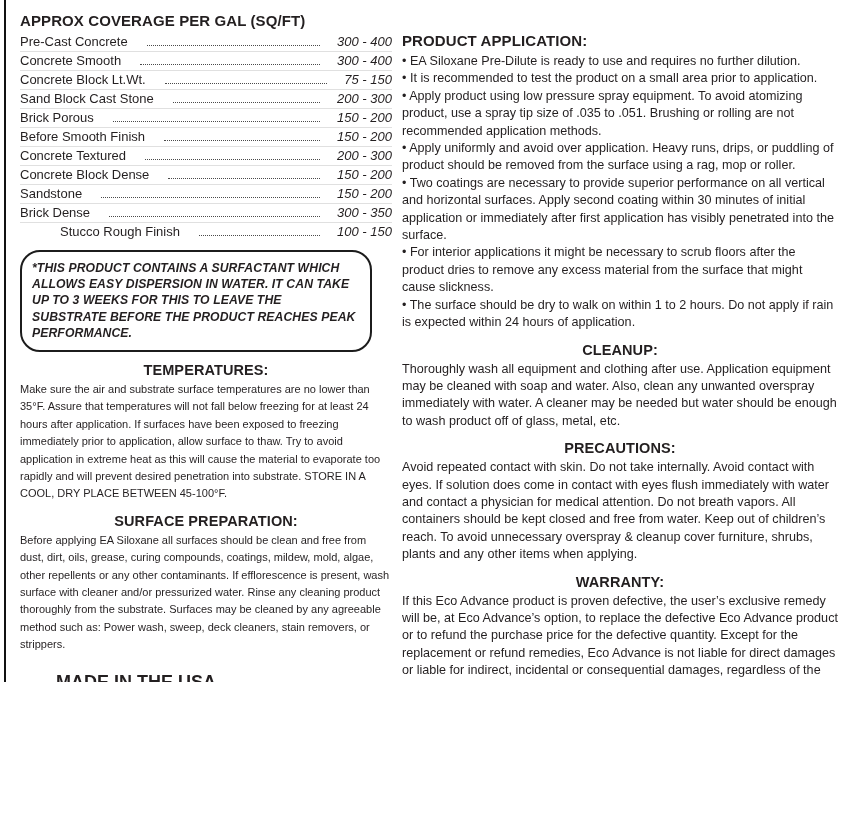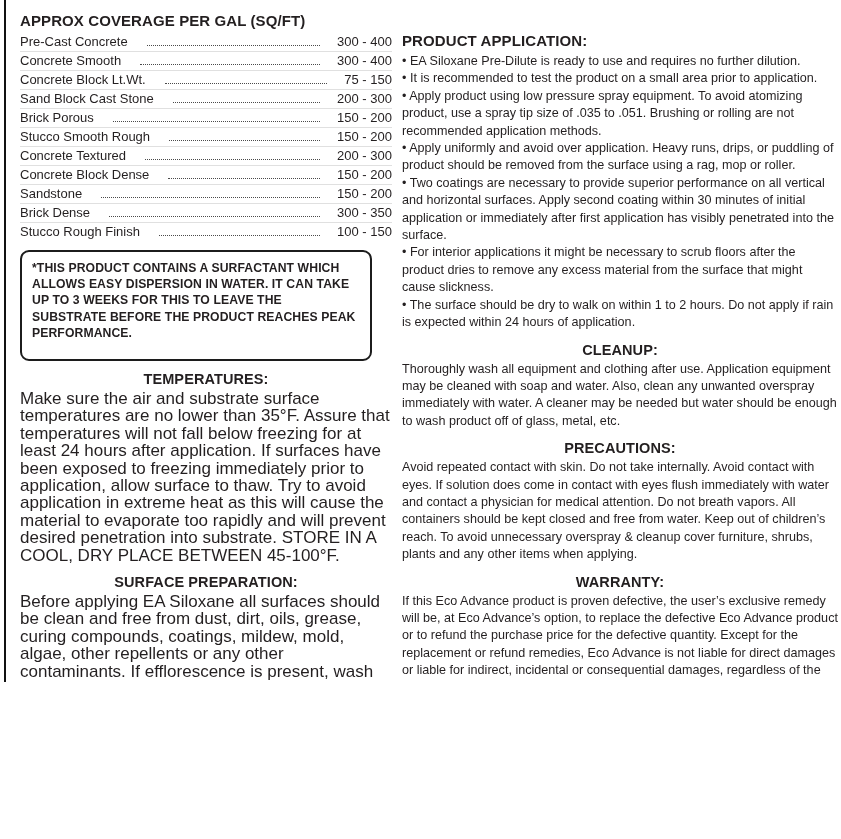--- a/index.html
+++ b/index.html
@@ -13,41 +13,41 @@
   }
   .left-rule{
     position:absolute;left:4px;top:0;bottom:0;width:2px;background:#111;
   }
   .col{position:absolute;top:12px;}
   .col-left{left:20px;width:372px;}
   .col-right{left:402px;width:436px;margin-top:20px;}
 
   h2.sec{font-size:15px;font-weight:bold;margin:0 0 4px 0;letter-spacing:.1px;}
   h3.sec{font-size:14.5px;font-weight:bold;margin:10px 0 3px 0;letter-spacing:.1px;text-align:center;}
-  p.body{font-size:17px;line-height:17.4px;margin:0;}
+  p.body{font-size:11px;line-height:17.4px;margin:0;}
   .col-right p.body{font-size:12.6px;line-height:17.4px;}
 
   
   .cov-table{margin-top:2px;}
   .cov-row{
     display:flex;align-items:baseline;
     font-size:13px;line-height:18px;height:18px;
     border-bottom:1px solid #e0e0e0;
     gap:16px;
   }
-  .cov-row:last-child{border-bottom:none;}
+  .cov-row:last-child{border-bottom:none;margin-left:40px;}
   .cov-name{white-space:nowrap;}
   .cov-dots{flex:1;border-bottom:1.6px dotted #4a4a4a;margin:0 1px 3px 3px;min-width:12px;}
-  .cov-val{white-space:nowrap;text-align:right;}
+  .cov-val{white-space:nowrap;text-align:right;font-style:italic;}
 
   
   .note-box{
-    border:2px solid #1c1c1c;border-radius:9px;
-    margin:9px 0 0 0;padding:8px 12px 18px 10px;
-    width:352px;box-sizing:border-box;
+    border:2px solid #1c1c1c;border-radius:20px;
+    margin:9px 0 0 0;padding:8px 12px 9px 10px;
+    width:352px;box-sizing:border-box;font-style:italic;
   }
   .note-box p{
     font-size:12.2px;font-weight:bold;line-height:16.2px;margin:0;letter-spacing:.1px;
   }
 
   .made-in{font-size:18px;font-weight:bold;margin:18px 0 10px 0;padding-left:36px;}
 
   .footer{display:flex;justify-content:space-between;align-items:flex-start;}
   .address p{font-size:13px;line-height:18.6px;margin:0;}
   .barcode{margin-top:4px;}
@@ -84,21 +84,21 @@
           <span class="cov-name">Sand Block Cast Stone</span>
           <span class="cov-dots"></span>
           <span class="cov-val">200 - 300</span>
         </div>
           <div class="cov-row">
           <span class="cov-name">Brick Porous</span>
           <span class="cov-dots"></span>
           <span class="cov-val">150 - 200</span>
         </div>
           <div class="cov-row">
-          <span class="cov-name">Stucco Smooth Rough</span>
+          <span class="cov-name">Before Smooth Finish</span>
           <span class="cov-dots"></span>
           <span class="cov-val">150 - 200</span>
         </div>
           <div class="cov-row">
           <span class="cov-name">Concrete Textured</span>
           <span class="cov-dots"></span>
           <span class="cov-val">200 - 300</span>
         </div>
           <div class="cov-row">
           <span class="cov-name">Concrete Block Dense</span>

